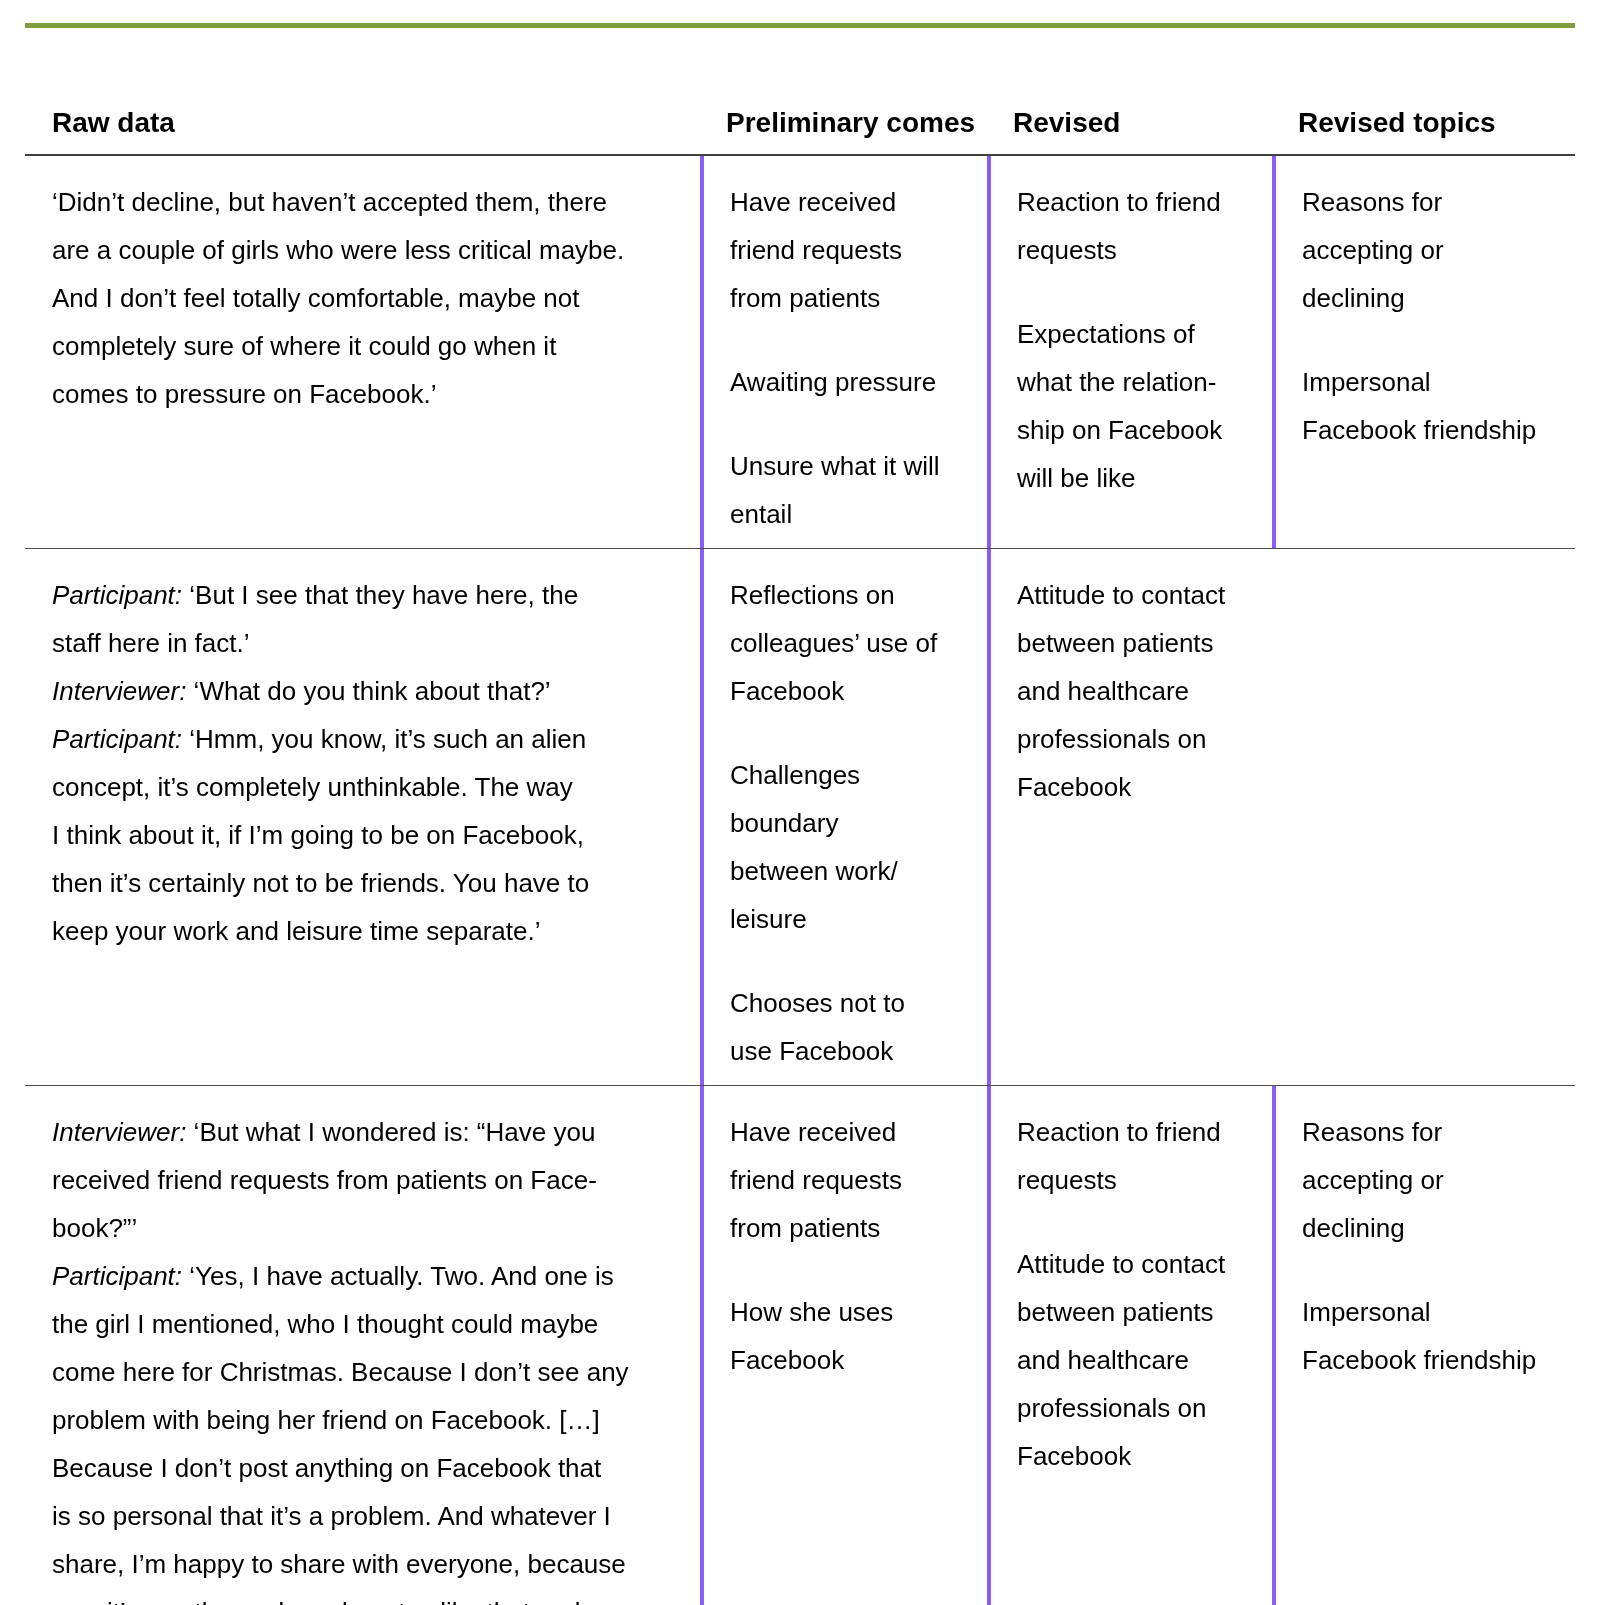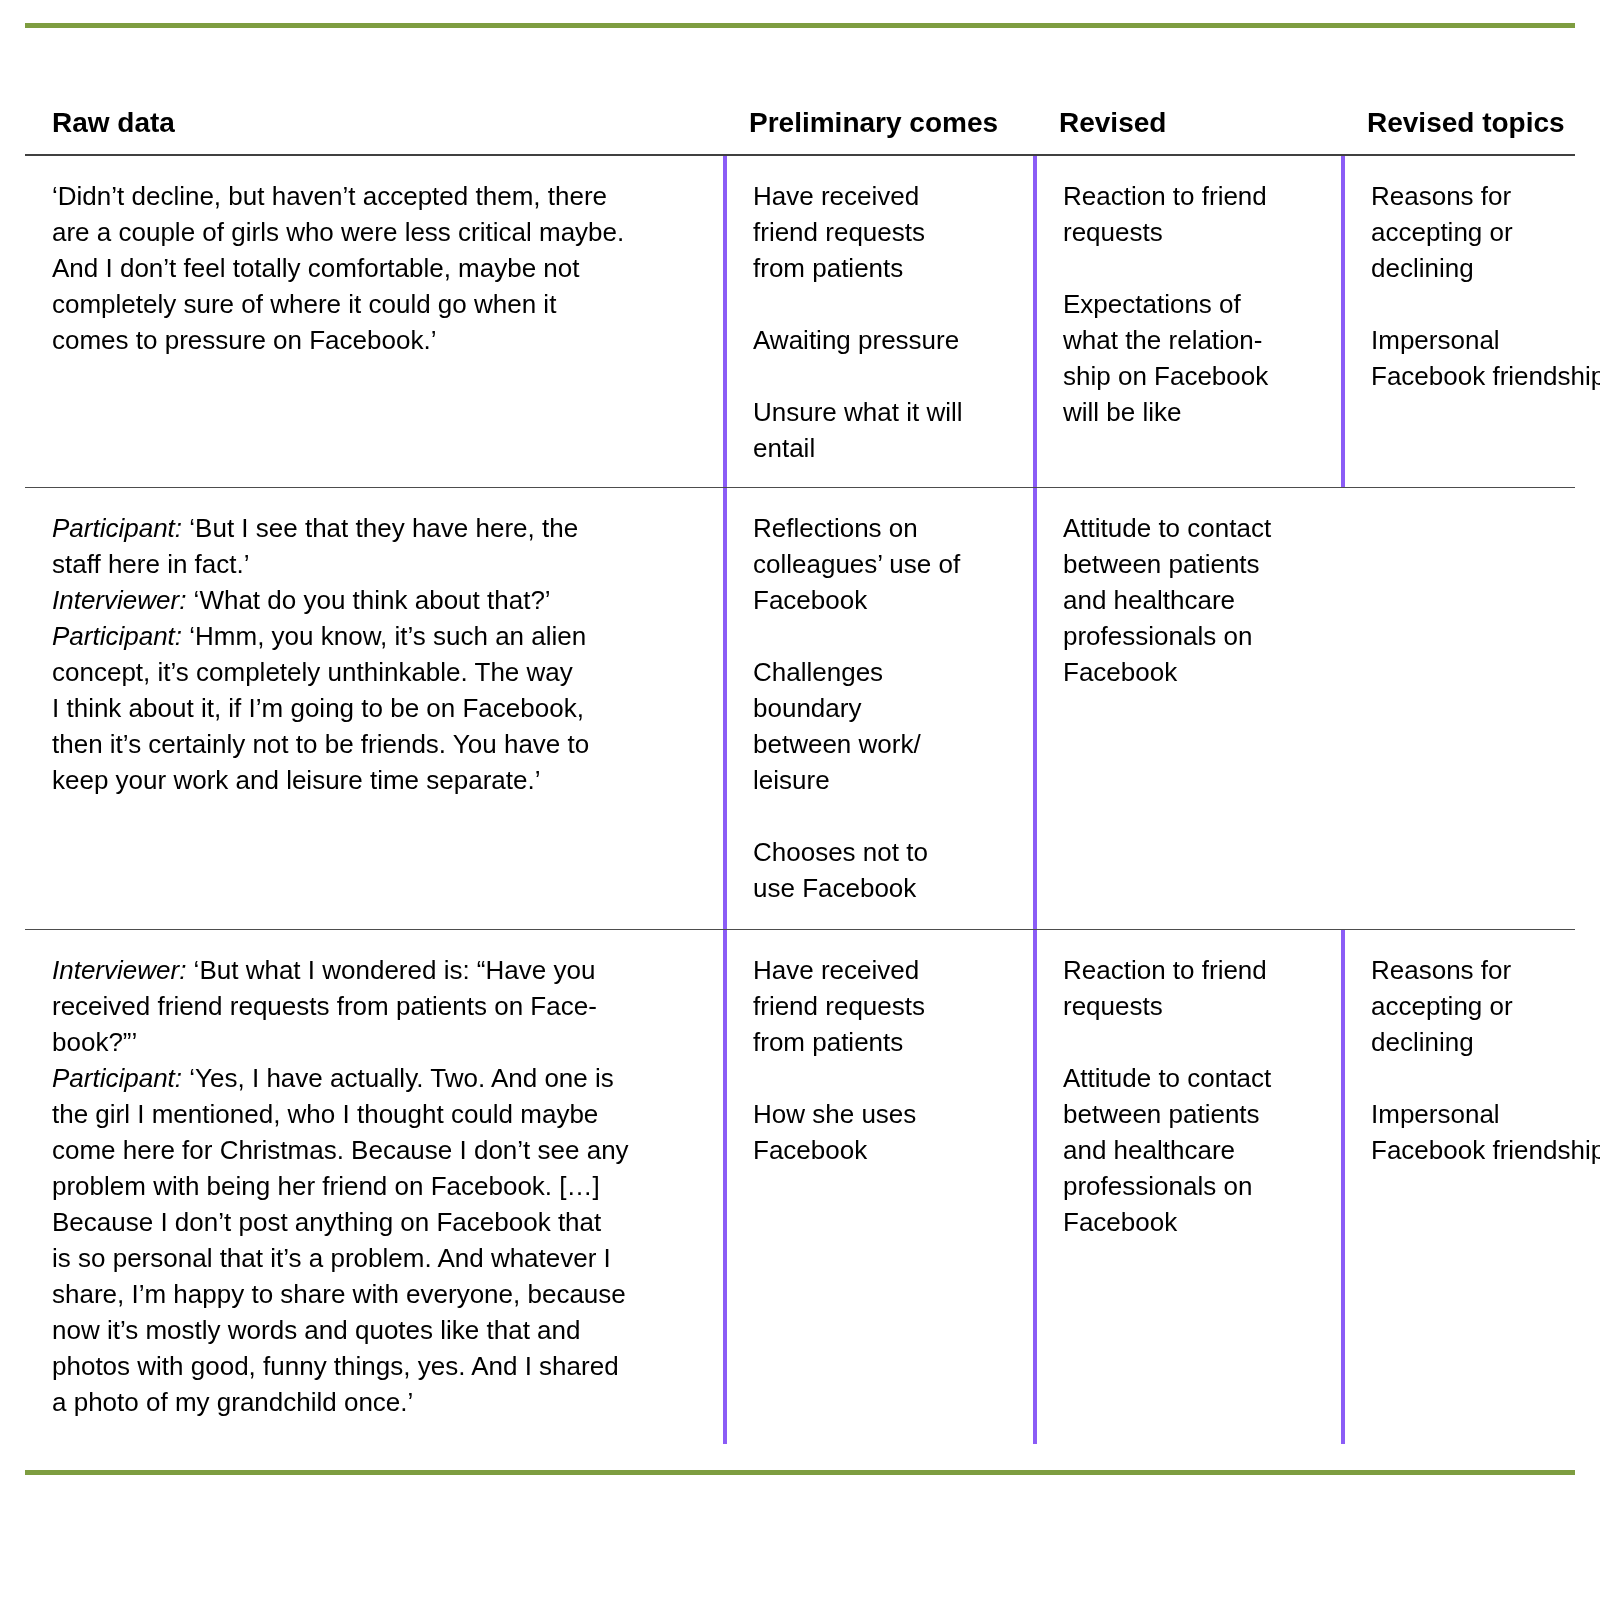--- a/index.html
+++ b/index.html
@@ -29,21 +29,20 @@
     background: #7e9d40;
     border: 0;
     margin: 0;
   }
   .rule-top { margin-top: 23px; }
   .rule-bottom { margin-top: 26px; }
 
   .grid {
     display: grid;
     grid-template-columns: 675px 287px 285px 303px;
-    gap: 23px;
   }
 
   .thead {
     height: 128px;
     align-items: end;
     padding-bottom: 14px;
     border-bottom: 2px solid #404040;
   }
   .hcell {
     font-weight: bold;
@@ -54,21 +53,21 @@
   .hcell:first-child { padding-left: 27px; }
 
   .trow { border-bottom: 1px solid #4d4d4d; }
   .trow:last-child { border-bottom: none; }
   .trow:nth-child(1) { min-height: 332px; }
   .trow:nth-child(2) { min-height: 442px; }
   .trow:nth-child(3) { min-height: 514px; }
 
   .cell {
     font-size: 26px;
-    line-height: 36px;
+    line-height: 48px;
     padding: 22px 12px 10px 26px;
   }
   .cell:first-child { padding-left: 27px; }
   .cell + .cell { border-left: 4px solid #8b5cf6; }
   .cell p { margin: 0 0 36px 0; }
   .cell p:last-child { margin-bottom: 0; }
   .cell em { font-style: italic; }
 </style>
 </head>
 <body>

